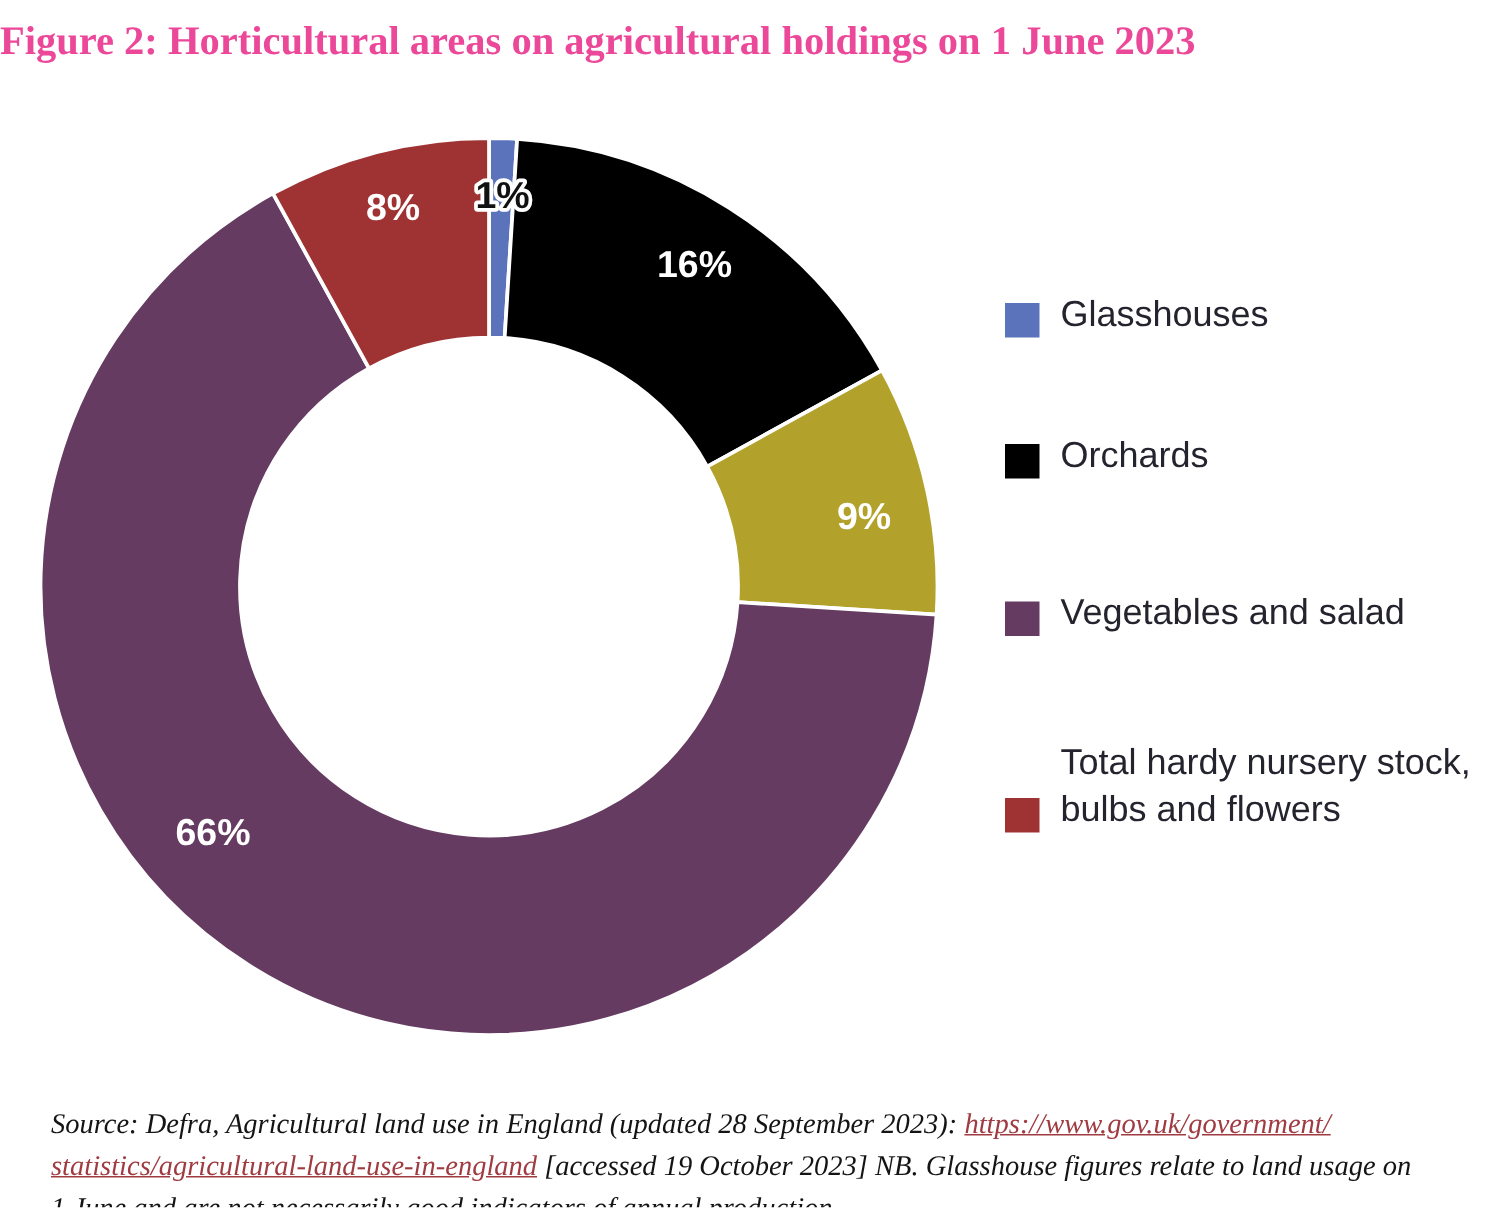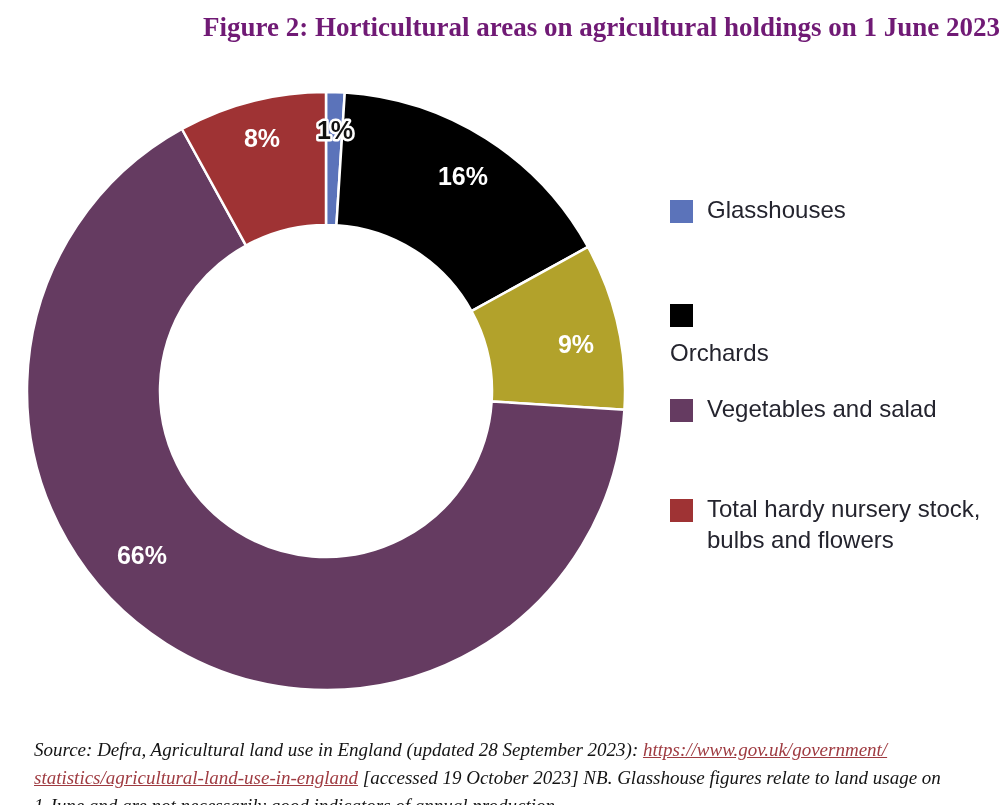--- a/index.html
+++ b/index.html
@@ -1,27 +1,27 @@
 <!DOCTYPE html>
 <html><head>
 <meta charset="utf-8">
 <style>
   html,body{margin:0;padding:0;background:#fff;}
   .page{position:relative;width:1000px;height:805px;background:#ffffff;overflow:hidden;
         font-family:"Liberation Sans",sans-serif;}
-  .fig-title{position:absolute;top:12px;left:0;width:1000px;margin:0;text-align:right;
-        font-family:"Liberation Serif",serif;font-weight:bold;font-size:27px;color:#701a75;}
+  .fig-title{position:absolute;top:12px;left:0;width:1000px;margin:0;text-align:left;
+        font-family:"Liberation Serif",serif;font-weight:bold;font-size:27px;color:#ec4899;}
   .donut-wrap{position:absolute;left:0;top:70px;width:660px;height:650px;}
   .slice-label{font-family:"Liberation Sans",sans-serif;font-weight:bold;font-size:25px;
         fill:#ffffff;text-anchor:middle;dominant-baseline:middle;}
   .slice-label.dark{fill:#111111;stroke:#ffffff;stroke-width:5px;paint-order:stroke;stroke-linejoin:round;}
   .legend{position:absolute;left:670px;top:0;width:330px;height:805px;}
-  .legend-item{position:absolute;left:0;display:flex;align-items:flex-start;gap:14px;}
+  .legend-item{position:absolute;left:0;display:flex;align-items:flex-end;gap:14px;}
   .legend-item:nth-child(1){top:198px;}
-  .legend-item:nth-child(2){top:302px;flex-direction:column;}
+  .legend-item:nth-child(2){top:292px;}
   .legend-item:nth-child(3){top:397px;}
   .legend-item:nth-child(4){top:497px;}
   .legend-item:nth-child(5){top:610px;}
   .swatch{width:23px;height:23px;flex:0 0 23px;margin-top:2px;background:#ccc;}
   .legend-label{font-size:24px;line-height:31px;color:#24242E;max-width:292px;margin-top:-4px;}
   .source{position:absolute;left:20px;top:722px;width:912px;margin:14px;
         font-family:"Liberation Serif",serif;font-style:italic;font-size:19px;
         line-height:28px;color:#141414;}
   .source a{color:#9F3B41;text-decoration:underline;}
 </style>

